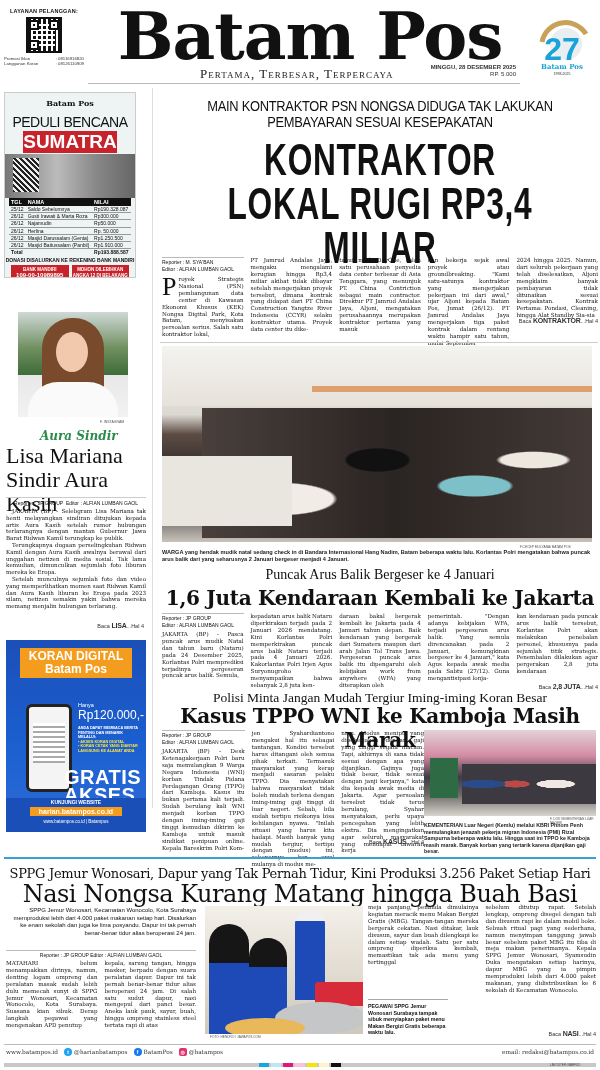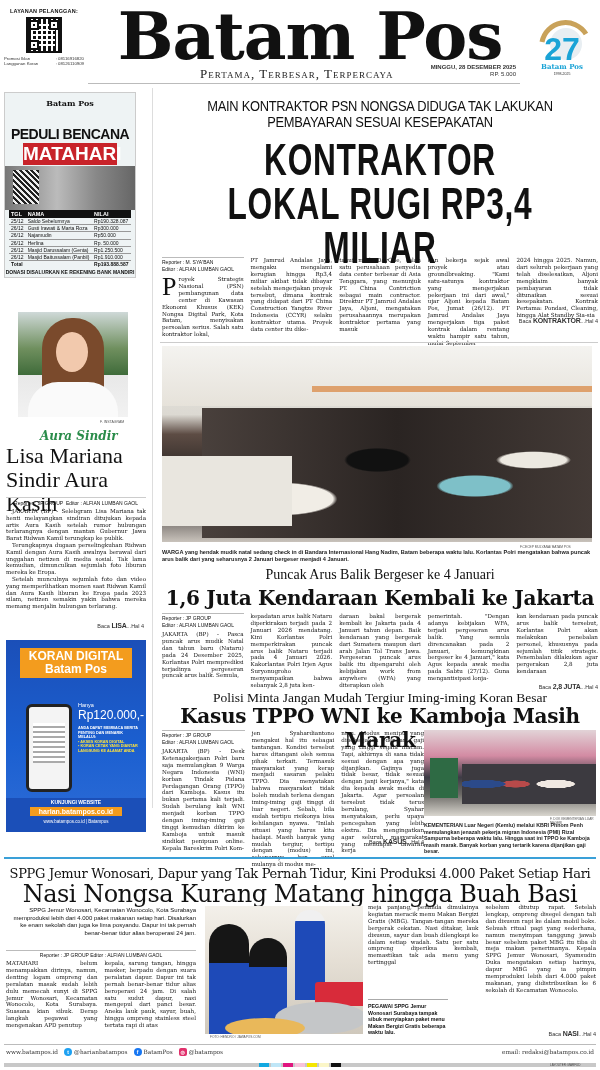--- a/index.html
+++ b/index.html
@@ -17,21 +17,21 @@
 #service .ln{font-size:4.3px;text-align:left;color:#333;display:flex;justify-content:space-between}
 #logo{left:100px;top:4px;width:420px;font-family:"DejaVu Serif",serif;font-weight:bold;font-size:66px;letter-spacing:-1px;line-height:64px;text-align:center;color:#111}
 #tagline{left:200px;top:66px;font-family:"Liberation Serif",serif;font-size:13px;letter-spacing:1px;font-variant:small-caps;color:#222}
 #dateline{left:428px;top:64px;width:88px;text-align:right;font-size:6px;line-height:7px;color:#333}
 #mast-rule{left:88px;top:83px;width:432px;height:1px;background:#bbb}
 #anniv{left:528px;top:12px;width:64px;height:64px}
 
 #col-div{left:152px;top:88px;width:1px;height:720px;background:#ddd}
 #bencana{left:4px;top:92px;width:132px;height:186px;border:1px solid #ccc;background:#eef3f4;overflow:hidden}
 #bencana .bp{font-size:8px;font-weight:bold;text-align:center;margin-top:5px}
-#bencana .pb{font-family:"Liberation Sans",sans-serif;font-weight:bold;font-size:14px;text-align:center;letter-spacing:-.5px;margin-top:18px}
+#bencana .pb{font-family:"Liberation Sans",sans-serif;font-weight:normal;font-size:14px;text-align:center;letter-spacing:-.5px;margin-top:6px}
 #bencana .sm{margin:1px 18px;background:#c8232a;color:#fff;font-family:"Liberation Sans",sans-serif;font-weight:bold;font-size:19px;text-align:center;line-height:22px}
 #bencana .ph{height:44px;background:linear-gradient(90deg,#777,#bbb 40%,#888 70%,#666);position:relative}
 #bencana .ph .q{position:absolute;left:8px;top:4px;width:26px;height:34px;background:repeating-linear-gradient(45deg,#222 0 2px,#eee 2px 4px)}
 #don{width:122px;margin:0 4px;font-family:"Liberation Sans",sans-serif;font-size:5px;border-collapse:collapse}
 #don th{background:#111;color:#fff;text-align:left;padding:1px 2px;font-size:5.5px}
 #don td{border-bottom:1px solid #999;padding:0 2px;line-height:6.2px}
 #don tr.tot td{font-weight:bold;border-bottom:none}
 #bencana .dn{font-family:"Liberation Sans",sans-serif;font-size:5px;font-weight:bold;text-align:center;margin-top:2px}
 #bencana .bx{display:flex;gap:3px;margin:2px 6px}
 #bencana .bx div{flex:1;background:#c8232a;color:#fff;font-family:"Liberation Sans",sans-serif;font-size:4.5px;font-weight:bold;text-align:center;padding:2px 1px;line-height:5.5px}
@@ -154,21 +154,21 @@
     <text x="34" y="57" text-anchor="middle" font-family="DejaVu Serif, serif" font-weight="bold" font-size="7" fill="#1aa3d6">Batam Pos</text>
     <text x="34" y="63" text-anchor="middle" font-family="Liberation Sans, sans-serif" font-size="3.5" fill="#333">1998-2025</text>
   </svg>
 </div>
 
 <div id="col-div" class="abs"></div>
 
 <div id="bencana" class="abs">
   <div class="bp">Batam Pos</div>
   <div class="pb">PEDULI BENCANA</div>
-  <div class="sm">MATAHARI</div>
+  <div class="sm">SUMATRA</div>
   <div class="ph">
       <div class="q"></div>
     </div>
   <table id="don">
     <thead>
         <tr>
       <th>TGL</th>
       <th>NAMA</th>
       <th>NILAI</th>
     </tr>
@@ -244,20 +244,24 @@
       <span>KORAN DIGITAL</span>
       <span>Batam Pos</span>
     </div>
   <div class="phone"></div>
   <div class="price"><span>Hanya</span><b>Rp120.000,-</b></div>
   <div class="desc">
     <div>ANDA DAPAT MEMBACA BERITA PENTING DAN MENARIK MELALUI:</div>
     <div class="y">• AKSES KORAN DIGITAL</div>
     <div class="y">• KORAN CETAK YANG DIANTAR LANGSUNG KE ALAMAT ANDA</div>
   </div>
+  <div class="gr">
+      <div>GRATIS</div>
+      <div>AKSES</div>
+    </div>
   <div class="sm">SETIAP MINGGU</div>
 </div>
 <div id="koran-bottom" class="abs">
   <div class="kw">KUNJUNGI WEBSITE</div>
   <div class="url">harian.batampos.co.id</div>
   <div class="ft">www.batampos.co.id  |  Batampos</div>
 </div>
 
 <div id="kicker" class="abs">MAIN KONTRAKTOR PSN NONGSA DIDUGA TAK LAKUKAN PEMBAYARAN SESUAI KESEPAKATAN</div>
 <div id="headline" class="abs">KONTRAKTOR LOKAL RUGI RP3,4 MILIAR</div>
@@ -325,21 +329,21 @@
 </div>
 <div id="kemlu" class="abs">
     <div class="flag"></div>
     <div class="ppl"></div>
   </div>
 <div id="kemlu-credit" class="abs">F. DOK KEMENTERIAN LUAR NEGERI</div>
 <div id="kemlu-caption" class="abs">KEMENTERIAN Luar Negeri (Kemlu) melalui KBRI Phnom Penh memulangkan jenazah pekerja migran Indonesia (PMI) Rizal Sampurna beberapa waktu lalu. Hingga saat ini TPPO ke Kamboja masih marak. Banyak korban yang tertarik karena dijanjikan gaji besar.</div>
 
 <div id="blue-rule" class="abs"></div>
 
-<div id="sub4" class="abs">SPPG Jemur Wonosari, Dapur yang Tak Pernah Tidur, Kini Produksi 4.000 Paket Setiap Hari</div>
+<div id="sub4" class="abs">SPPG Jemur Wonosari, Dapur yang Tak Pernah Tidur, Kini Produksi 3.256 Paket Setiap Hari</div>
 <div id="head4" class="abs">Nasi Nongsa Kurang Matang hingga Buah Basi</div>
 <div id="lead4" class="abs">SPPG Jemur Wonosari, Kecamatan Wonocolo, Kota Surabaya memproduksi lebih dari 4.000 paket makanan setiap hari. Disalurkan ke enam sekolah dan juga ke lima posyandu. Dapur ini tak pernah benar-benar tidur alias beroperasi 24 jam.</div>
 <div id="credits4" class="abs credit-box">Reporter : JP GROUP  Editor : ALFIAN LUMBAN GAOL</div>
 <div id="art4a" class="abs cols">
   <div class="body">MATAHARI belum menampakkan dirinya, namun, denting logam ompreng dan peralatan masak sudah lebih dulu memecah sunyi di SPPG Jemur Wonosari, Kecamatan Wonocolo, Kota Surabaya. Suasana kian sibuk. Derap langkah pegawai yang mengenakan APD penutup</div>
   <div class="body">kepala, sarung tangan, hingga masker, berpadu dengan suara peralatan dapur. Dapur ini tak pernah benar-benar tidur alias beroperasi 24 jam. Di salah satu sudut dapur, nasi mengepul dari panci besar. Aneka lauk pauk, sayur, buah, hingga ompreng stainless steel tertata rapi di atas</div>
 </div>
 <div id="sppg-photo" class="abs">
   <div class="p1"></div>
     <div class="p2"></div>

